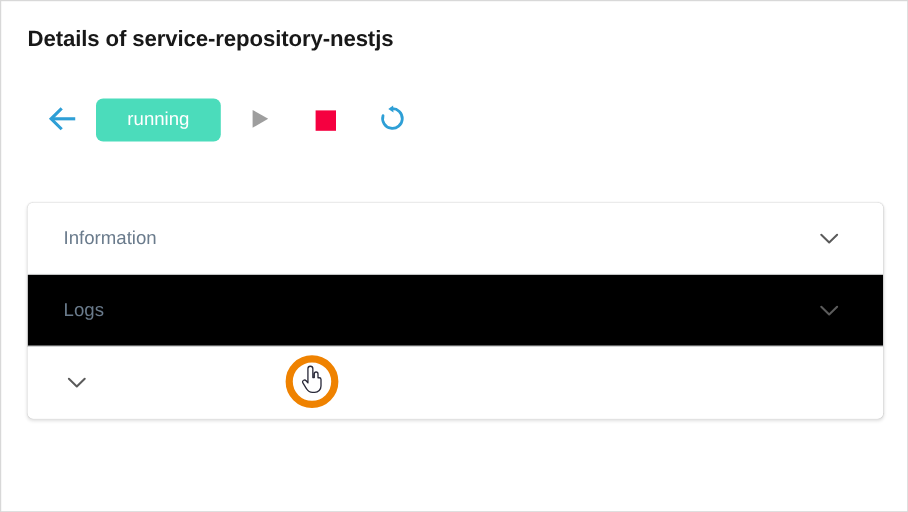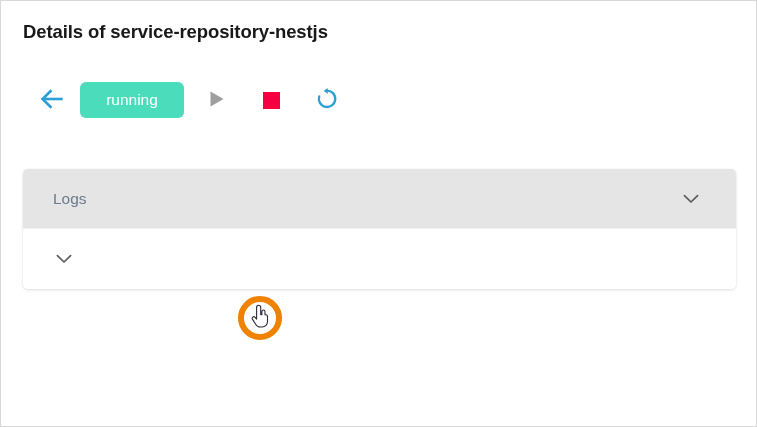--- a/index.html
+++ b/index.html
@@ -113,21 +113,21 @@
     padding: 0 22px 0 30px;
     box-sizing: border-box;
     background: #ffffff;
     border-bottom: 1px solid #f1f2f3;
     cursor: pointer;
   }
   .acc-row:last-child {
     border-bottom: none;
   }
   .acc-row.hovered {
-    background: #e5e5e5;
+    background: #000000;
   }
   .acc-label {
     font-size: 15.5px;
     color: #6a7b8c;
     flex: 1;
     white-space: nowrap;
   }
   .acc-chevron {
     width: 22px;
     height: 22px;
@@ -202,20 +202,28 @@
           <path d="M11.4 3.6 A8.2 8.2 0 1 1 4.2 9.4" fill="none" stroke="#2e9fd6" stroke-width="2.3" stroke-linecap="round"></path>
           <path d="M12.6 0.9 L8.6 3.9 L12.9 6.7 Z" fill="#2e9fd6"></path>
         </svg>
       </span>
     </button>
 
   </div>
 
   <div id="accordion-card">
 
+    <div class="acc-row">
+      <span class="acc-label">Information</span>
+      <span class="acc-chevron">
+        <svg width="16" height="10" viewBox="0 0 16 10" xmlns="http://www.w3.org/2000/svg">
+          <path d="M1.4 1.6 L8 8 L14.6 1.6" fill="none" stroke="#5b5b5b" stroke-width="1.7" stroke-linecap="round" stroke-linejoin="round"></path>
+        </svg>
+      </span>
+    </div>
 
 
     <div class="acc-row hovered">
       <span class="acc-label">Logs</span>
       <span class="acc-chevron">
         <svg width="16" height="10" viewBox="0 0 16 10" xmlns="http://www.w3.org/2000/svg">
           <path d="M1.4 1.6 L8 8 L14.6 1.6" fill="none" stroke="#5b5b5b" stroke-width="1.7" stroke-linecap="round" stroke-linejoin="round"></path>
         </svg>
       </span>
     </div>

